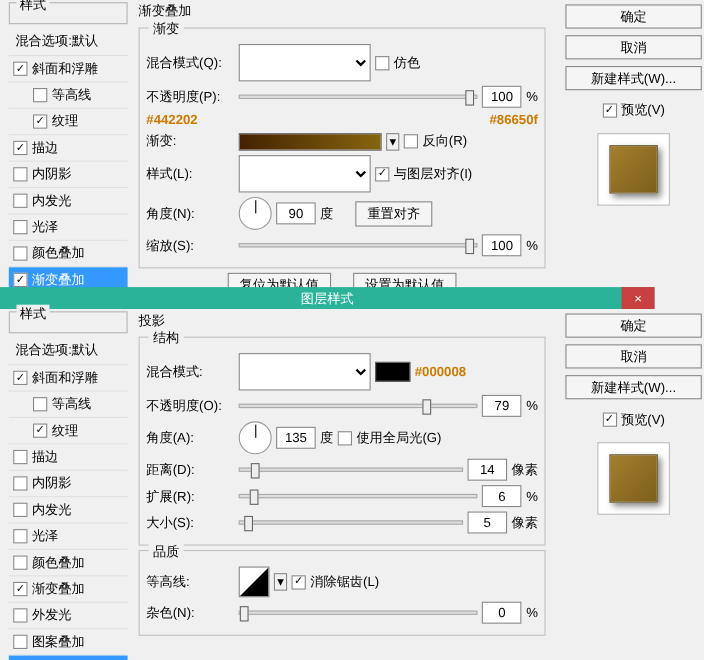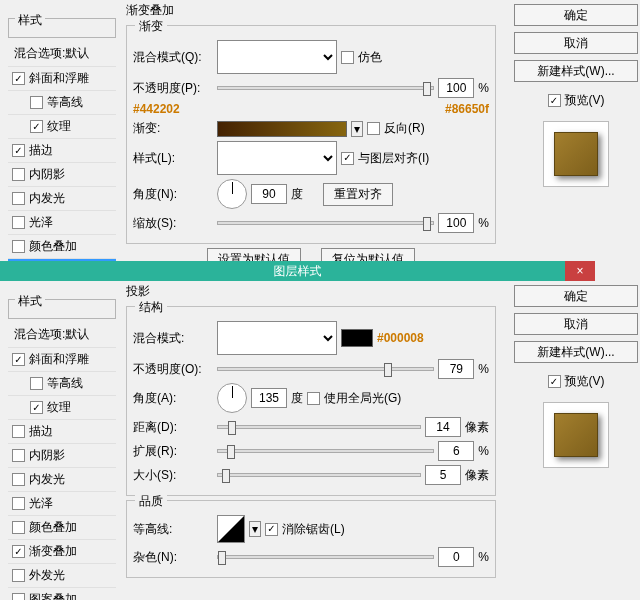--- a/index.html
+++ b/index.html
@@ -3,21 +3,21 @@
 <meta charset="utf-8">
 <style>
 *{box-sizing:border-box;margin:0;padding:0;font-family:"Microsoft YaHei",sans-serif;font-size:12px}
 body{background:#f0f0f0}
 .wrap{width:640px;height:600px;position:relative;overflow:hidden}
 .pane{position:absolute;background:#f0f0f0}
 .top-pane{left:0;top:0;width:640px;height:261px}
 .bot-pane{left:0;top:281px;width:640px;height:319px}
 .title-bar{position:absolute;left:0;top:261px;width:595px;height:20px;background:#2bb39a;color:#fff;text-align:center;line-height:20px;font-size:13px}
 .close-btn{position:absolute;right:0;top:0;width:30px;height:20px;background:#c94040;color:#fff;text-align:center;line-height:20px;cursor:pointer}
-.styles-col{position:absolute;left:8px;top:18px;width:108px}
+.styles-col{position:absolute;left:8px;top:2px;width:108px}
 .group{border:1px solid #b5b5b5;background:#f0f0f0;position:relative}
 .group-title{position:absolute;top:-7px;left:6px;background:#f0f0f0;padding:0 3px;font-size:12px}
 .style-item{padding:3px 4px;display:flex;align-items:center;gap:4px;border-bottom:1px solid #e0e0e0}
 .style-item.sel{background:#3399ff;color:#fff}
 .style-item.indent{padding-left:22px}
 .chk{width:13px;height:13px;border:1px solid #888;background:#fff;display:inline-flex;align-items:center;justify-content:center}
 .chk.on::after{content:"✓";font-size:10px;color:#000;line-height:1}
 .opt-line{padding:4px 6px;border-bottom:1px solid #e0e0e0}
 .main-col{position:absolute;left:126px;top:2px;width:370px}
 .section-label{font-size:12px;margin-bottom:6px}
@@ -140,22 +140,22 @@
       <div class="row">
         <label>缩放(S):</label>
         <div class="slider" style="width:120px">
               <div class="thumb" style="left:95%"></div>
             </div>
         <input type="text" style="width: 36px;" value="100">
         <span>%</span>
       </div>
     </div>
     <div class="row" style="justify-content:center;gap:20px">
+      <button class="btn">复位为默认值</button>
       <button class="btn">设置为默认值</button>
-      <button class="btn">复位为默认值</button>
     </div>
   </div>
 
   <div class="right-col">
     <button class="wide-btn">确定</button>
     <button class="wide-btn">取消</button>
     <button class="wide-btn">新建样式(W)...</button>
     <div class="preview-chk">
           <span class="chk on"></span>
           <span>预览(V)</span>

